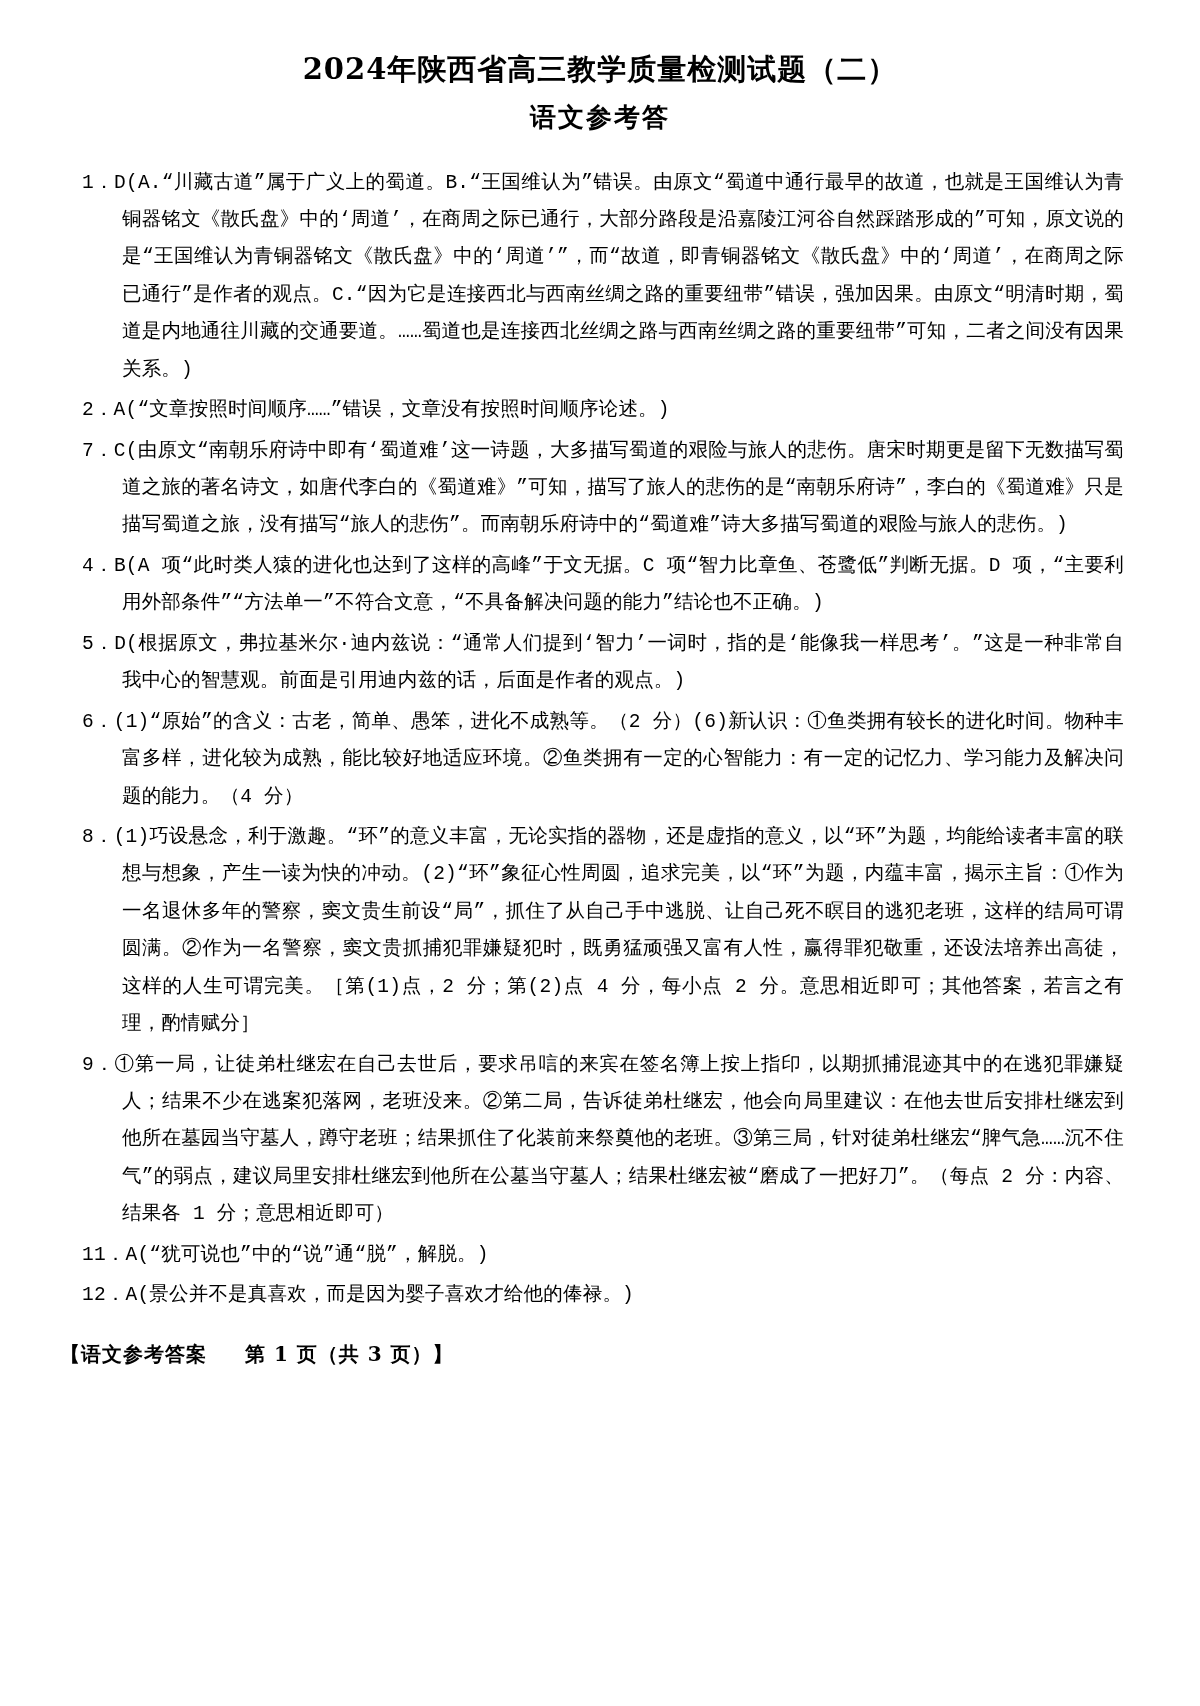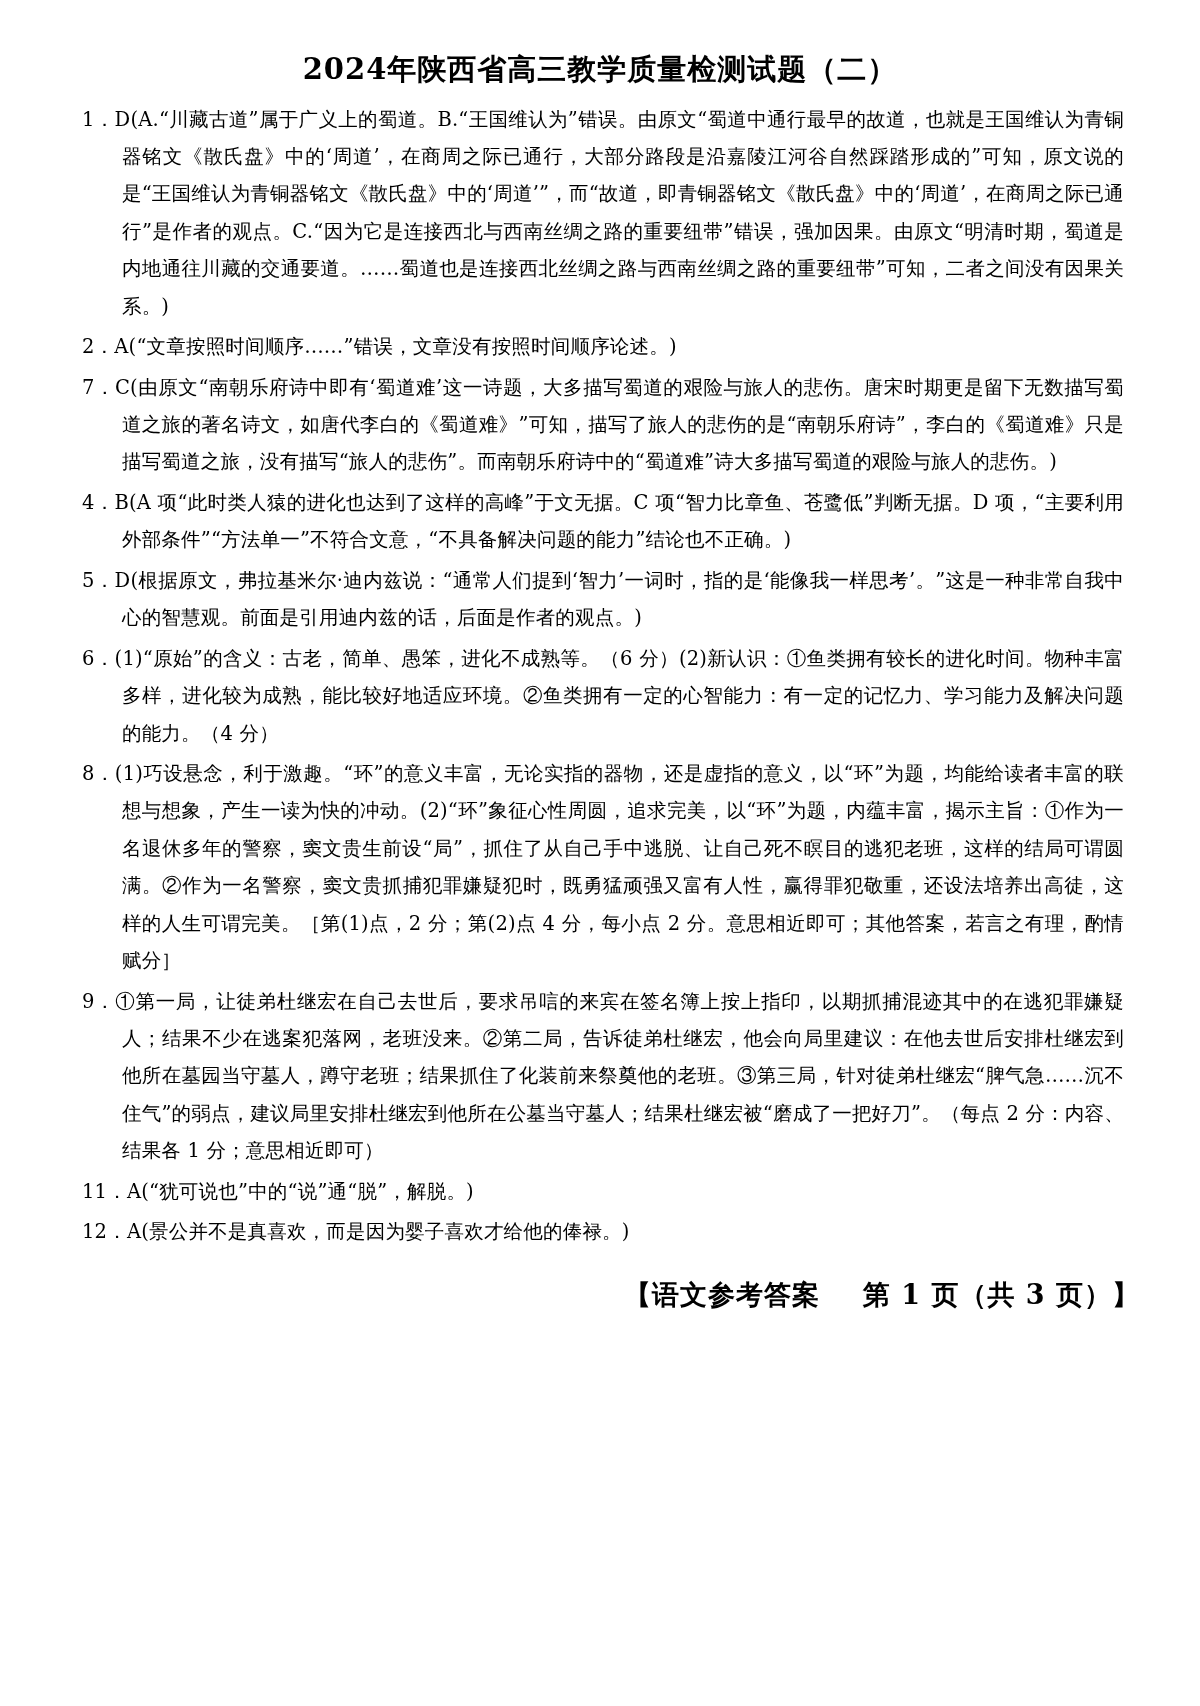--- a/index.html
+++ b/index.html
@@ -31,20 +31,21 @@
   .doc-subtitle {
     text-align: center;
     font-size: 26px;
     font-weight: bold;
     letter-spacing: 2px;
     margin: 6px 0 28px 0;
     line-height: 1.5;
   }
   .answers {
     margin: 9px 16px 0 22px;
+    font-family: Liberation Mono, monospace;
   }
   .ans-item {
     font-size: 19.5px;
     line-height: 1.92;
     text-align: justify;
     text-justify: inter-ideograph;
     margin-bottom: 3px;
     text-indent: 0;
     letter-spacing: 0.2px;
   }
@@ -52,58 +53,59 @@
     display: block;
     padding-left: 2.05em;
     text-indent: -2.05em;
   }
   .ans-item.wide .body {
     padding-left: 2.5em;
     text-indent: -2.5em;
   }
   .footer {
     margin-top: 26px;
-    text-align: right;
-    font-size: 27px;
+    text-align: left;
+    font-size: 20px;
     font-weight: bold;
     letter-spacing: 1px;
   }
   .footer .inner {
     display: inline-block;
   }
   .footer .gap {
     display: inline-block;
     width: 22px;
   }
 </style>
 </head>
 <body>
 
 <div class="page">
 
   <div class="doc-title">2024年陕西省高三教学质量检测试题（二）</div>
+  <div class="doc-subtitle">语文参考答</div>
 
   <div class="answers">
     <div class="ans-item">
         <span class="body">1．D(A.“川藏古道”属于广义上的蜀道。B.“王国维认为”错误。由原文“蜀道中通行最早的故道，也就是王国维认为青铜器铭文《散氏盘》中的‘周道’，在商周之际已通行，大部分路段是沿嘉陵江河谷自然踩踏形成的”可知，原文说的是“王国维认为青铜器铭文《散氏盘》中的‘周道’”，而“故道，即青铜器铭文《散氏盘》中的‘周道’，在商周之际已通行”是作者的观点。C.“因为它是连接西北与西南丝绸之路的重要纽带”错误，强加因果。由原文“明清时期，蜀道是内地通往川藏的交通要道。……蜀道也是连接西北丝绸之路与西南丝绸之路的重要纽带”可知，二者之间没有因果关系。)</span>
       </div>
     <div class="ans-item">
         <span class="body">2．A(“文章按照时间顺序……”错误，文章没有按照时间顺序论述。)</span>
       </div>
     <div class="ans-item">
         <span class="body">7．C(由原文“南朝乐府诗中即有‘蜀道难’这一诗题，大多描写蜀道的艰险与旅人的悲伤。唐宋时期更是留下无数描写蜀道之旅的著名诗文，如唐代李白的《蜀道难》”可知，描写了旅人的悲伤的是“南朝乐府诗”，李白的《蜀道难》只是描写蜀道之旅，没有描写“旅人的悲伤”。而南朝乐府诗中的“蜀道难”诗大多描写蜀道的艰险与旅人的悲伤。)</span>
       </div>
     <div class="ans-item">
         <span class="body">4．B(A 项“此时类人猿的进化也达到了这样的高峰”于文无据。C 项“智力比章鱼、苍鹭低”判断无据。D 项，“主要利用外部条件”“方法单一”不符合文意，“不具备解决问题的能力”结论也不正确。)</span>
       </div>
     <div class="ans-item">
         <span class="body">5．D(根据原文，弗拉基米尔·迪内兹说：“通常人们提到‘智力’一词时，指的是‘能像我一样思考’。”这是一种非常自我中心的智慧观。前面是引用迪内兹的话，后面是作者的观点。)</span>
       </div>
     <div class="ans-item">
-        <span class="body">6．(1)“原始”的含义：古老，简单、愚笨，进化不成熟等。（6 分）(2)新认识：①鱼类拥有较长的进化时间。物种丰富多样，进化较为成熟，能比较好地适应环境。②鱼类拥有一定的心智能力：有一定的记忆力、学习能力及解决问题的能力。（4 分）</span>
+        <span class="body">6．(1)“原始”的含义：古老，简单、愚笨，进化不成熟等。（2 分）(6)新认识：①鱼类拥有较长的进化时间。物种丰富多样，进化较为成熟，能比较好地适应环境。②鱼类拥有一定的心智能力：有一定的记忆力、学习能力及解决问题的能力。（4 分）</span>
       </div>
     <div class="ans-item">
         <span class="body">8．(1)巧设悬念，利于激趣。“环”的意义丰富，无论实指的器物，还是虚指的意义，以“环”为题，均能给读者丰富的联想与想象，产生一读为快的冲动。(2)“环”象征心性周圆，追求完美，以“环”为题，内蕴丰富，揭示主旨：①作为一名退休多年的警察，窦文贵生前设“局”，抓住了从自己手中逃脱、让自己死不瞑目的逃犯老班，这样的结局可谓圆满。②作为一名警察，窦文贵抓捕犯罪嫌疑犯时，既勇猛顽强又富有人性，赢得罪犯敬重，还设法培养出高徒，这样的人生可谓完美。［第(1)点，2 分；第(2)点 4 分，每小点 2 分。意思相近即可；其他答案，若言之有理，酌情赋分］</span>
       </div>
     <div class="ans-item">
         <span class="body">9．①第一局，让徒弟杜继宏在自己去世后，要求吊唁的来宾在签名簿上按上指印，以期抓捕混迹其中的在逃犯罪嫌疑人；结果不少在逃案犯落网，老班没来。②第二局，告诉徒弟杜继宏，他会向局里建议：在他去世后安排杜继宏到他所在墓园当守墓人，蹲守老班；结果抓住了化装前来祭奠他的老班。③第三局，针对徒弟杜继宏“脾气急……沉不住气”的弱点，建议局里安排杜继宏到他所在公墓当守墓人；结果杜继宏被“磨成了一把好刀”。（每点 2 分：内容、结果各 1 分；意思相近即可）</span>
       </div>
     <div class="ans-item wide">
         <span class="body">11．A(“犹可说也”中的“说”通“脱”，解脱。)</span>
       </div>

